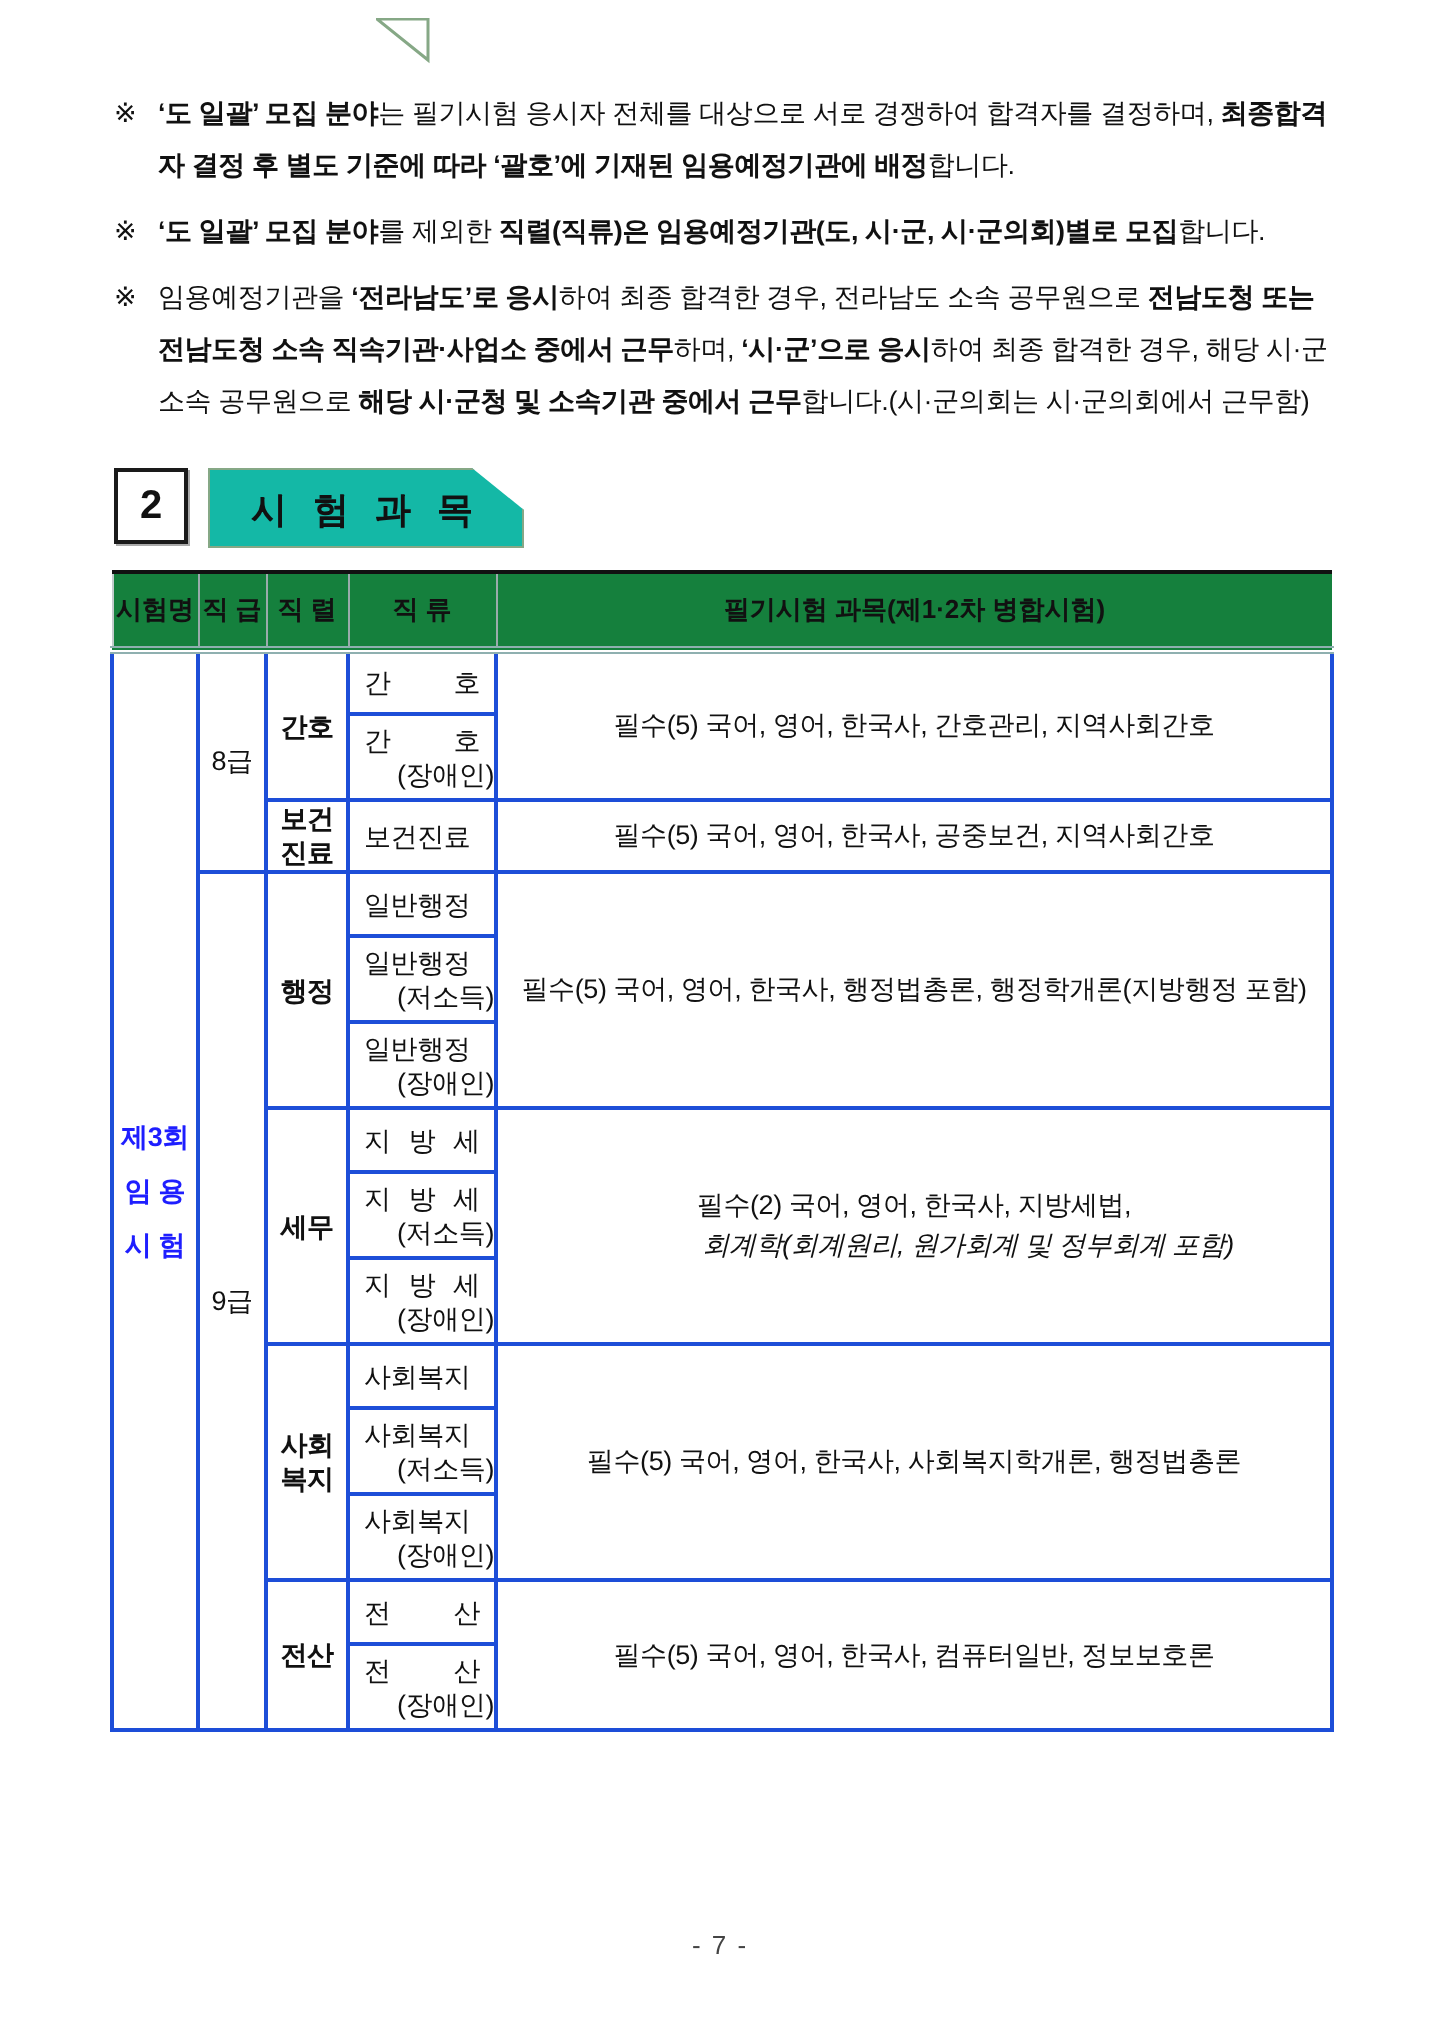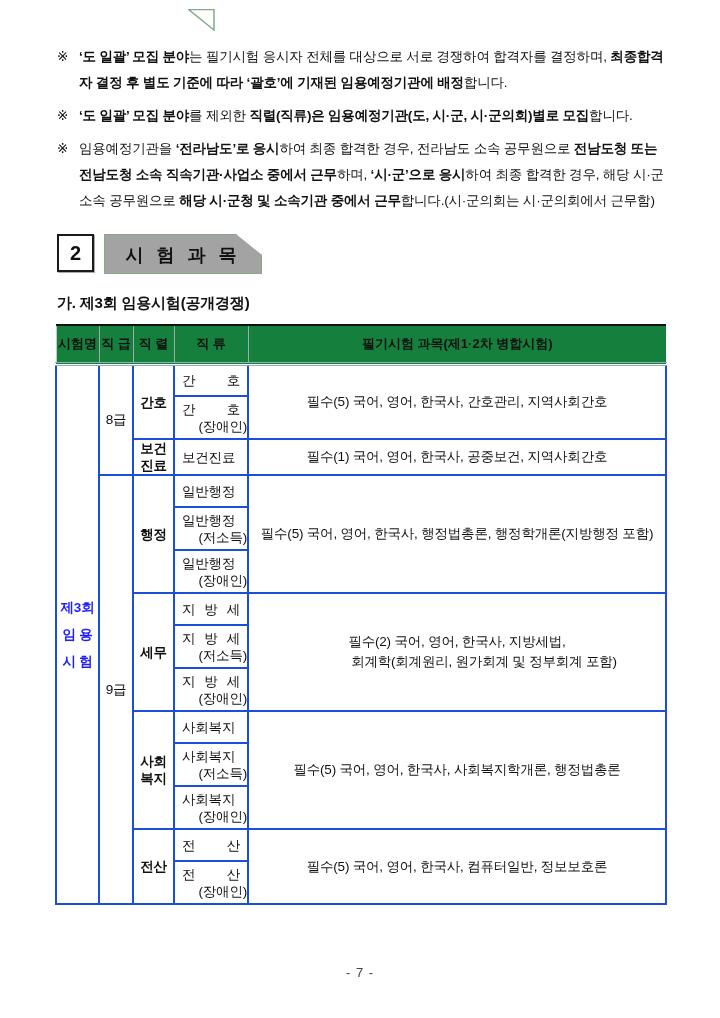--- a/index.html
+++ b/index.html
@@ -17,21 +17,21 @@
 
   
   .section-header { display:flex; align-items:stretch; margin-top:20px; height:40px; }
   .section-number {
     width:37px; height:38px; box-sizing:border-box; border:2px solid #1a1a1a; background:#fff;
     font-size:20px; font-weight:bold; display:flex; align-items:center; justify-content:center;
     box-shadow:1px 1px 0 #aaa;
   }
   .section-title-box {
     position:relative; margin-left:10px; width:158px; height:40px; box-sizing:border-box;
-    background:#a3a3a3; border:1.5px solid #86a886;
+    background:#14b8a6; border:1.5px solid #86a886;
     clip-path:polygon(0 0, calc(100% - 26px) 0, 100% 21px, 100% 100%, 0 100%);
     display:flex; align-items:center; justify-content:center;
   }
   .section-title-text { font-size:18px; font-weight:bold; letter-spacing:4px; padding-top:2px; }
   .fold-svg { position:absolute; top:9px; left:188px; }
 
   
   .subsection-title { margin-top:20px; font-size:15px; font-weight:bold; letter-spacing:-0.2px; }
   .subsection-note { margin-top:9px; margin-left:14px; font-size:13px; letter-spacing:-0.2px; }
 
@@ -46,21 +46,21 @@
   table.exam th:last-child { border-right:none; }
   table.exam td { border:2px solid #1d4ed8; text-align:center; vertical-align:middle; font-size:13.5px; padding:0; letter-spacing:-0.2px; }
   td.exam-name { color:#1e1eff; font-weight:bold; font-size:14px; line-height:27px; border-left:1px solid #c2cccc;margin-left:21px; }
   td.grade { font-size:14px; }
   td.series { line-height:17px;font-weight:bold; }
   td.stream { line-height:17px; }
   td.subject { text-align:left; padding-left:9px; font-size:13px; border-right:none; line-height:20px; }
   .l1 { display:block; width:58px; margin:0 auto; text-align:justify; text-align-last:justify; }
   .l2 { display:block; text-align:right; }
   .sline { display:block; }
-  .sline.cont { padding-left:54px; }
+  .sline.cont { padding-left:54px;font-style:italic; }
 
   
   .page-number { position:absolute; left:0; right:0; top:965px; text-align:center; font-size:13px; color:#444; letter-spacing:1px; }
 </style>
 </head>
 <body>
 
 <div class="page">
 
   <div>
@@ -72,21 +72,20 @@
   <div class="section-header">
     <div class="section-number">2</div>
     <div class="section-title-box">
       <span class="section-title-text">시 험 과 목</span>
     </div>
     <svg class="fold-svg" width="28" height="23">
       <polygon points="0.5,0.5 26,21 26,0.5" fill="#ffffff" stroke="#86a886" stroke-width="1.5"></polygon>
     </svg>
   </div>
 
-  <div class="subsection-title">가. 제3회 임용시험(공개경쟁)</div>
 
 
   <table class="exam">
     <colgroup>
       <col style="width:43px">
         <col style="width:34px">
         <col style="width:41px">
         <col style="width:74px">
         <col style="width:418px">
     </colgroup>
@@ -125,21 +124,21 @@
         </tr>
         <tr style="height: 32px;">
           <td class="series" rowspan="1">
             <span class="sline">보건</span>
             <span class="sline">진료</span>
           </td>
           <td class="stream">
             <span class="l1">보건진료</span>
           </td>
           <td class="subject" rowspan="1">
-            <span class="sline">필수(1) 국어, 영어, 한국사, 공중보건, 지역사회간호</span>
+            <span class="sline">필수(5) 국어, 영어, 한국사, 공중보건, 지역사회간호</span>
           </td>
         </tr>
         <tr style="height: 32px;">
           <td class="grade" rowspan="11">9급</td>
           <td class="series" rowspan="3">
             <span class="sline">행정</span>
           </td>
           <td class="stream">
             <span class="l1">일반행정</span>
           </td>

